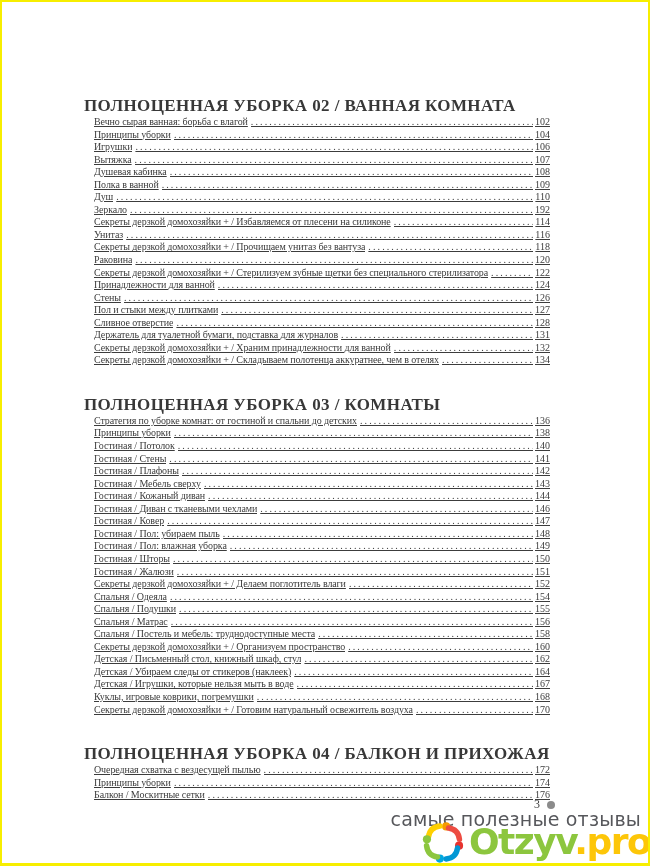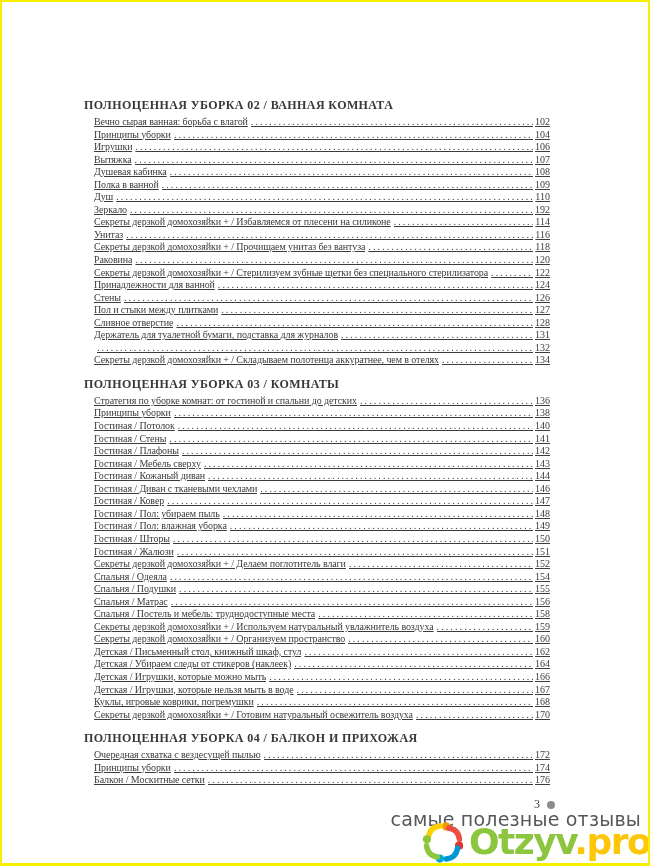--- a/index.html
+++ b/index.html
@@ -12,23 +12,23 @@
   }
   html,body{margin:0;padding:0;}
   body{
     width:650px;height:866px;position:relative;background:#ffffff;
     box-sizing:border-box;overflow:hidden;
     border:2px solid var(--border-yellow);border-bottom-width:3px;
     font-family:"Liberation Serif", serif;color:var(--text);
   }
   
   .toc{position:absolute;left:82px;top:96px;width:466px;}
-  .toc-section + .toc-section{margin-top:10px;}
+  .toc-section + .toc-section{margin-top:30px;}
   .toc-heading{
-    margin:0 0 3px 0;font-size:12px;font-weight:bold;letter-spacing:0.4px;
+    margin:0 0 3px 0;font-size:17px;font-weight:bold;letter-spacing:0.4px;
     line-height:15px;color:#383838;font-family:"Liberation Serif", serif;
   }
   .entries{padding-left:10px;}
   .toc-entry{
     display:flex;align-items:center;
     font-size:10px;line-height:12.55px;white-space:nowrap;text-decoration:underline;
   }
   .toc-entry .t{flex:0 1 auto;min-width:0;overflow:hidden;letter-spacing:-0.1px;}
   .toc-entry .dots{
     flex:1 1 10px;min-width:10px;overflow:hidden;margin:0 2px 0 3px;
@@ -172,20 +172,21 @@
     <span class="p">128</span>
   </div>
 
   <div class="toc-entry">
     <span class="t">Держатель для туалетной бумаги, подставка для журналов</span>
     <span class="dots"></span>
     <span class="p">131</span>
   </div>
 
   <div class="toc-entry">
+    <span class="t">Секреты дерзкой домохозяйки + / Храним принадлежности для ванной</span>
     <span class="dots"></span>
     <span class="p">132</span>
   </div>
 
   <div class="toc-entry">
     <span class="t">Секреты дерзкой домохозяйки + / Складываем полотенца аккуратнее, чем в отелях</span>
     <span class="dots"></span>
     <span class="p">134</span>
   </div>
 </div>
@@ -295,49 +296,39 @@
     <span class="dots"></span>
     <span class="p">156</span>
   </div>
 
   <div class="toc-entry">
     <span class="t">Спальня / Постель и мебель: труднодоступные места</span>
     <span class="dots"></span>
     <span class="p">158</span>
   </div>
 
-  <div class="toc-entry">
-    <span class="t">Секреты дерзкой домохозяйки + / Используем натуральный увлажнитель воздуха</span>
-    <span class="dots"></span>
-    <span class="p">159</span>
-  </div>
 
   <div class="toc-entry">
     <span class="t">Секреты дерзкой домохозяйки + / Организуем пространство</span>
     <span class="dots"></span>
     <span class="p">160</span>
   </div>
 
   <div class="toc-entry">
     <span class="t">Детская / Письменный стол, книжный шкаф, стул</span>
     <span class="dots"></span>
     <span class="p">162</span>
   </div>
 
   <div class="toc-entry">
     <span class="t">Детская / Убираем следы от стикеров (наклеек)</span>
     <span class="dots"></span>
     <span class="p">164</span>
   </div>
 
-  <div class="toc-entry">
-    <span class="t">Детская / Игрушки, которые можно мыть</span>
-    <span class="dots"></span>
-    <span class="p">166</span>
-  </div>
 
   <div class="toc-entry">
     <span class="t">Детская / Игрушки, которые нельзя мыть в воде</span>
     <span class="dots"></span>
     <span class="p">167</span>
   </div>
 
   <div class="toc-entry">
     <span class="t">Куклы, игровые коврики, погремушки</span>
     <span class="dots"></span>

